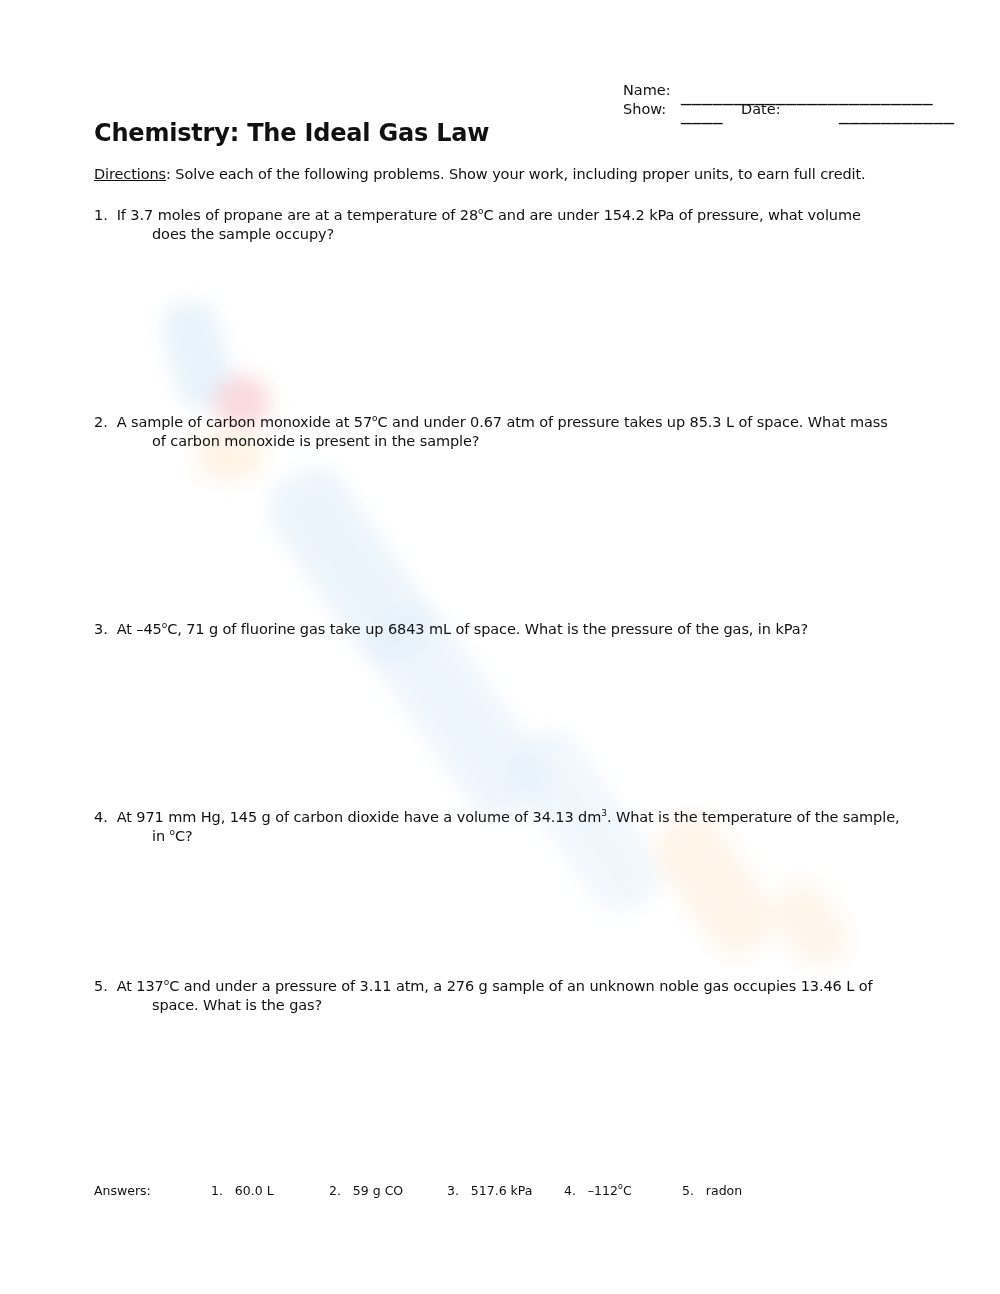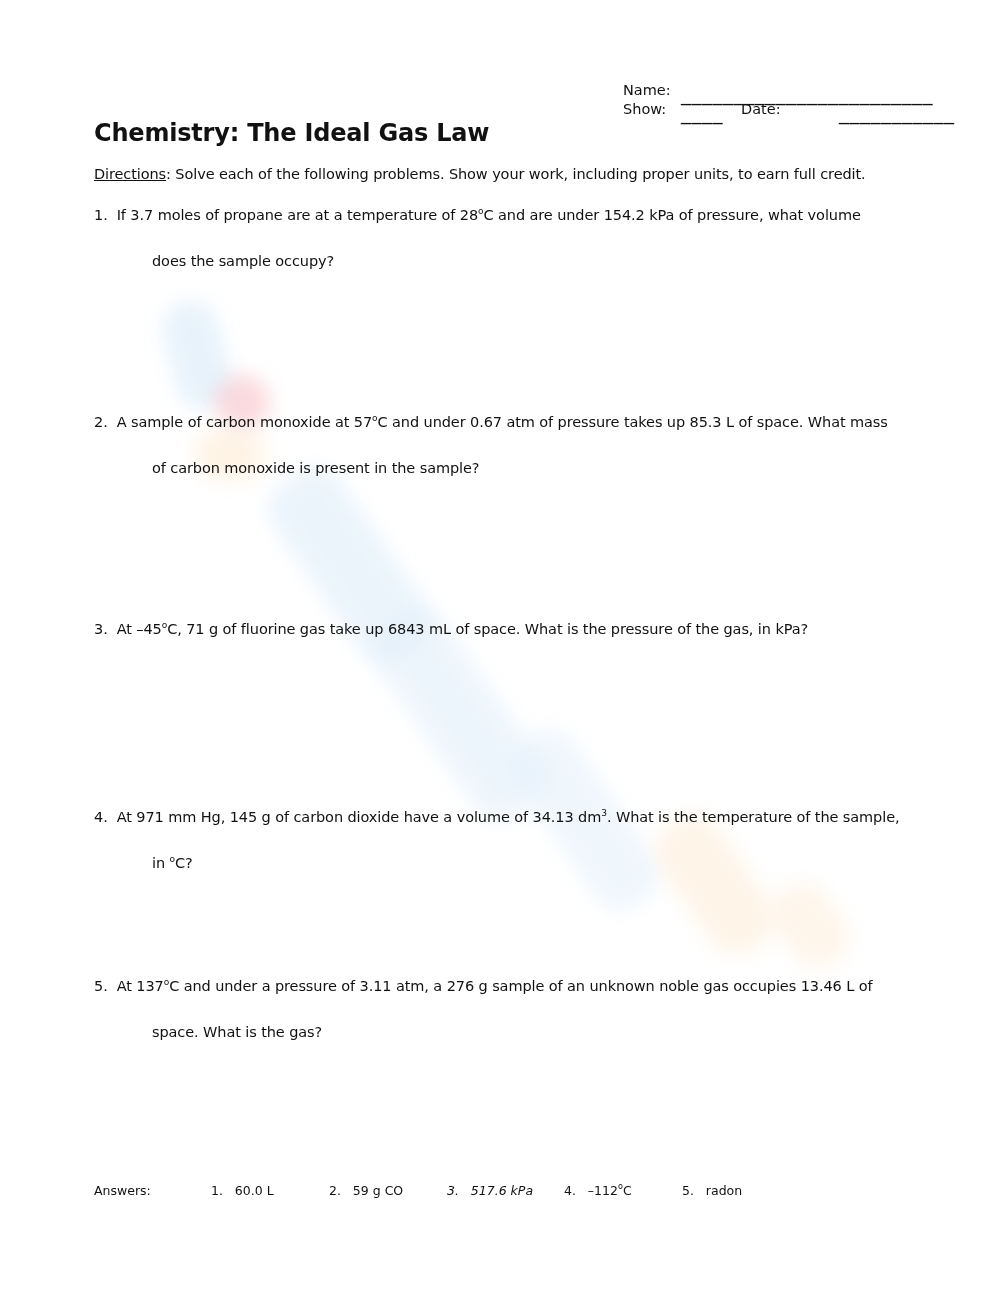--- a/index.html
+++ b/index.html
@@ -6,21 +6,21 @@
     body { width: 1000px; height: 1294px; position: relative; overflow: hidden;
            font-family: "DejaVu Sans", sans-serif; color: #111; }
     .page { position: absolute; left: 0; top: 0; width: 1000px; height: 1115px; }
     .wm { position: absolute; filter: blur(10px); border-radius: 30px; opacity: 0.55; }
     .txt { position: absolute; font-size: 14.5px; line-height: 19px; white-space: nowrap; letter-spacing: -0.1px; }
     .hdr-label { position: absolute; font-size: 14.5px; }
     .hdr-line { position: absolute; font-size: 20px; letter-spacing: 0.5px; }
     .title { position: absolute; left: 94px; top: 119px; font-size: 24px; font-weight: bold; letter-spacing: -0.2px; }
     .u { text-decoration: underline; text-align: right; }
     sup { font-size: 9px; vertical-align: 6px; line-height: 0; }
-    .indent { padding-left: 58px; margin-top: 27px; }
+    .indent { padding-left: 58px; }
     .ans { position: absolute; top: 1183px; font-size: 12.5px; }
   </style>
 </head>
 <body>
 
 <div class="page">
 
   <div>
     <div class="wm" style="left:170px;top:300px;width:55px;height:110px;background:#d4e9f8;transform:rotate(-15deg);"></div>
     <div class="wm" style="left:215px;top:375px;width:55px;height:55px;background:#f7bcc3;"></div>
@@ -68,18 +68,18 @@
 
   <div class="txt" style="left:94px;top:977px;">
     <div><span>5.</span>&nbsp; <span>At 137</span><sup>o</sup><span>C and under a pressure of 3.11 atm, a 276 g sample of an unknown noble gas occupies 13.46 L of</span></div>
     <div class="indent">space.  What is the gas?</div>
   </div>
 
   <div>
     <span class="ans" style="left:94px;">Answers:</span>
     <span class="ans" style="left:211px;"><span>1.</span>&nbsp;&nbsp; <span>60.0 L</span></span>
     <span class="ans" style="left:329px;"><span>2.</span>&nbsp;&nbsp; <span>59 g CO</span></span>
-    <span class="ans" style="left:447px;font-style:italic;"><span>3.</span>&nbsp;&nbsp; <span>517.6 kPa</span></span>
+    <span class="ans" style="left:447px;"><span>3.</span>&nbsp;&nbsp; <span>517.6 kPa</span></span>
     <span class="ans" style="left:564px;"><span>4.</span>&nbsp;&nbsp; <span>–112</span><sup style="font-size:8px;">o</sup><span>C</span></span>
     <span class="ans" style="left:682px;"><span>5.</span>&nbsp;&nbsp; <span>radon</span></span>
   </div>
 
 </div>
 
 </body></html>

